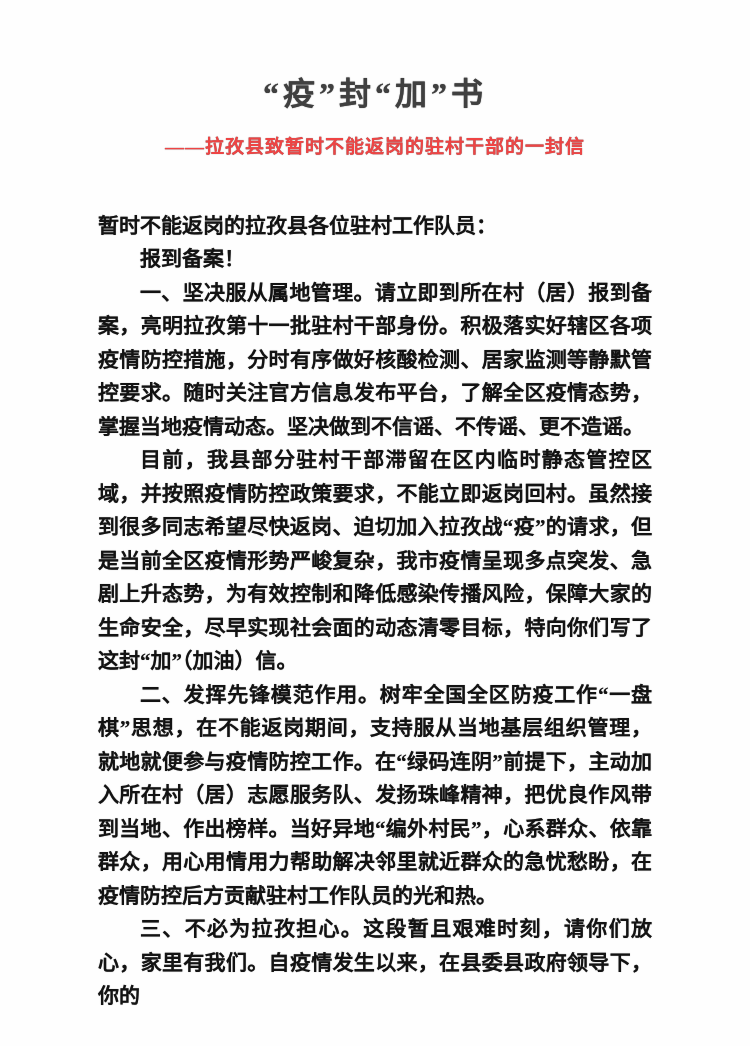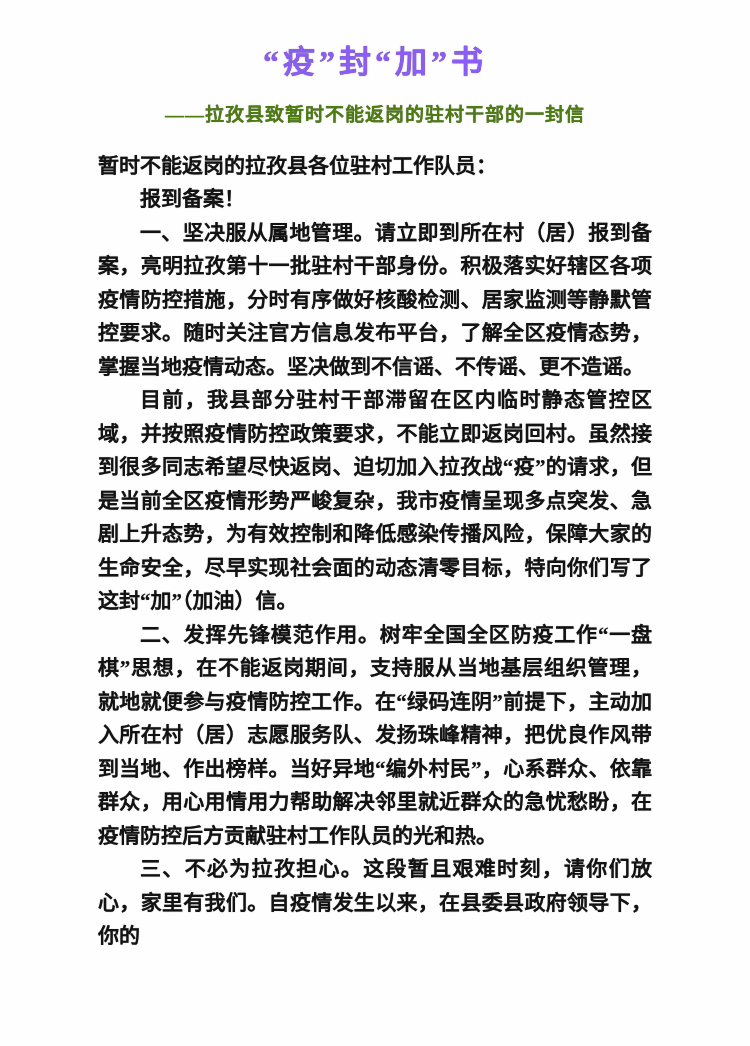--- a/index.html
+++ b/index.html
@@ -11,41 +11,41 @@
     position: relative;
     width: 750px;
     height: 1046px;
     background: #fefefe;
     overflow: hidden;
     font-family: "Liberation Serif", "DejaVu Serif", serif;
     color: #131313;
   }
   .letter-title {
     margin: 0;
-    padding-top: 44px;
+    padding-top: 76px;
     text-align: center;
     font-size: 32px;
     font-weight: 700;
     letter-spacing: 4px;
     line-height: 1.15;
-    color: #8b5cf6;
+    color: #404040;
     text-shadow: 0 0 1px rgba(0,0,0,0.7);
   }
   .letter-subtitle {
     margin: 0;
     margin-top: 18px;
     text-align: center;
     font-size: 19px;
     font-weight: 700;
     letter-spacing: 1px;
-    color: #4d7c0f;
+    color: #ef4444;
     text-shadow: 0 0 0.8px rgba(0,0,0,0.6);
   }
   .letter-body {
-    margin: 24px auto 0 auto;
+    margin: 52px auto 0 auto;
     width: 554px;
     margin-left: 98px;
     font-size: 21px;
     font-weight: 700;
     line-height: 33.5px;
     text-align: justify;
     text-justify: inter-ideograph;
     text-shadow: 0 0 0.8px rgba(0,0,0,0.55);
   }
   .letter-body p {

